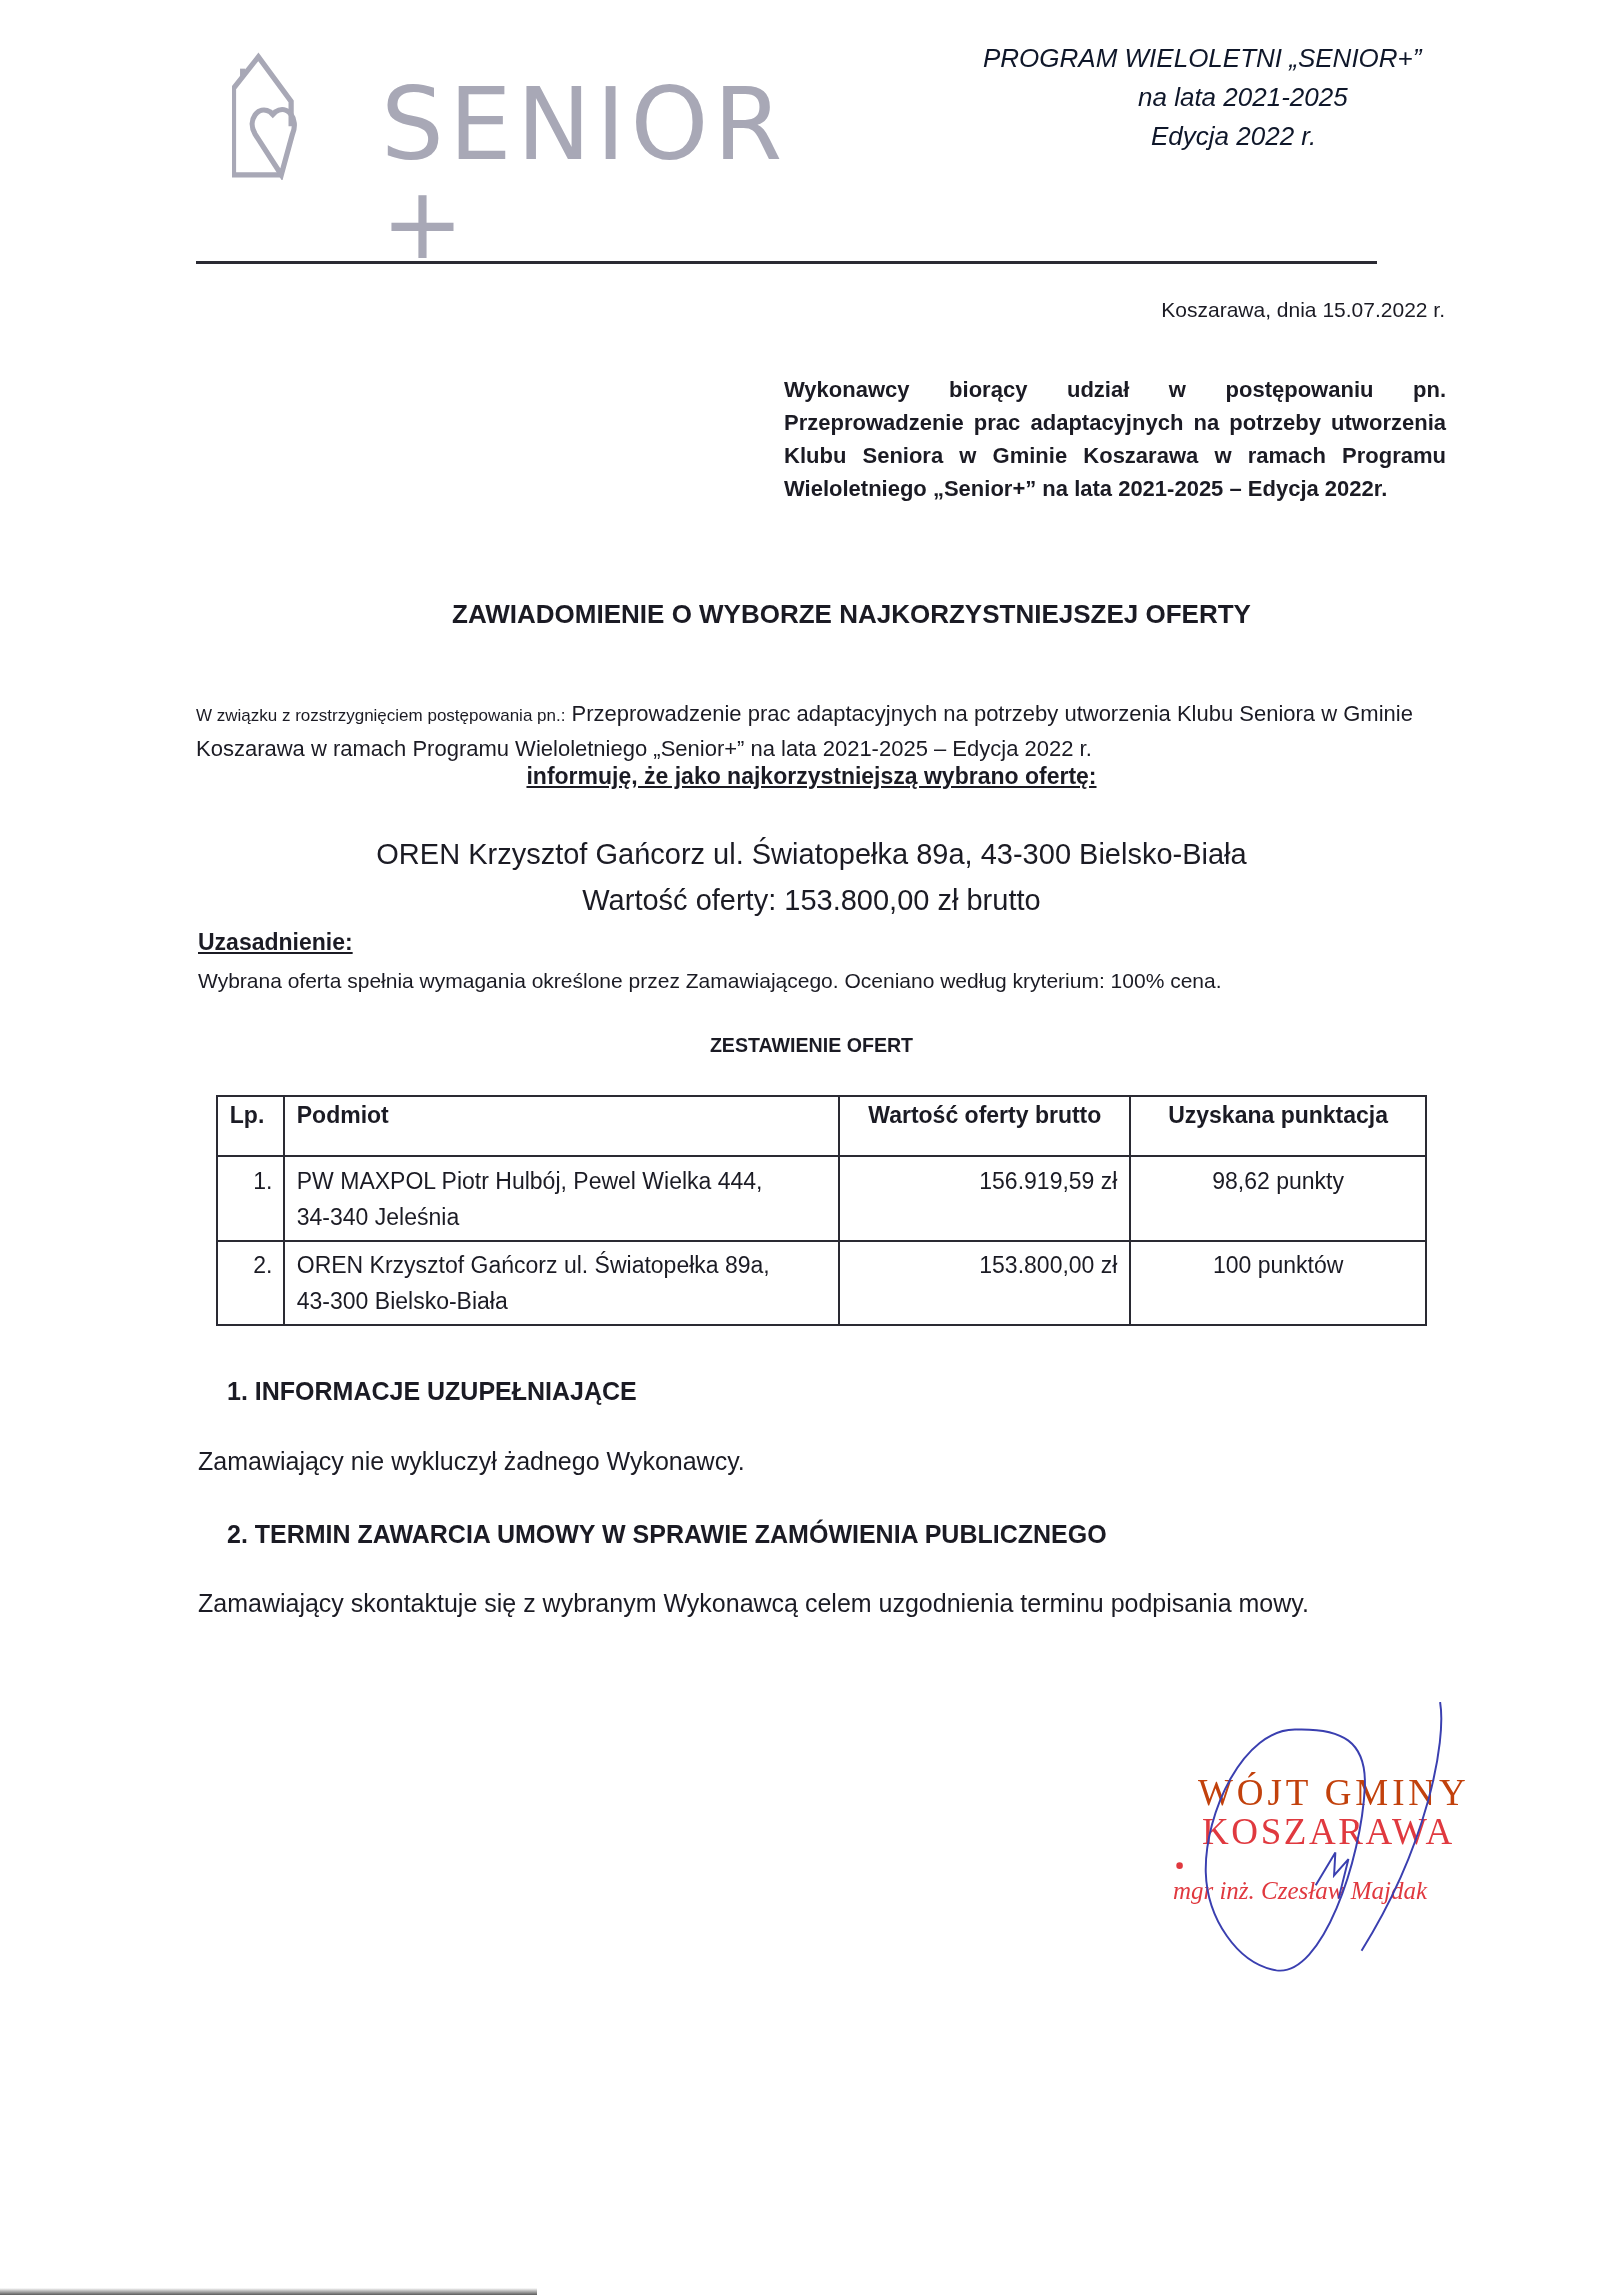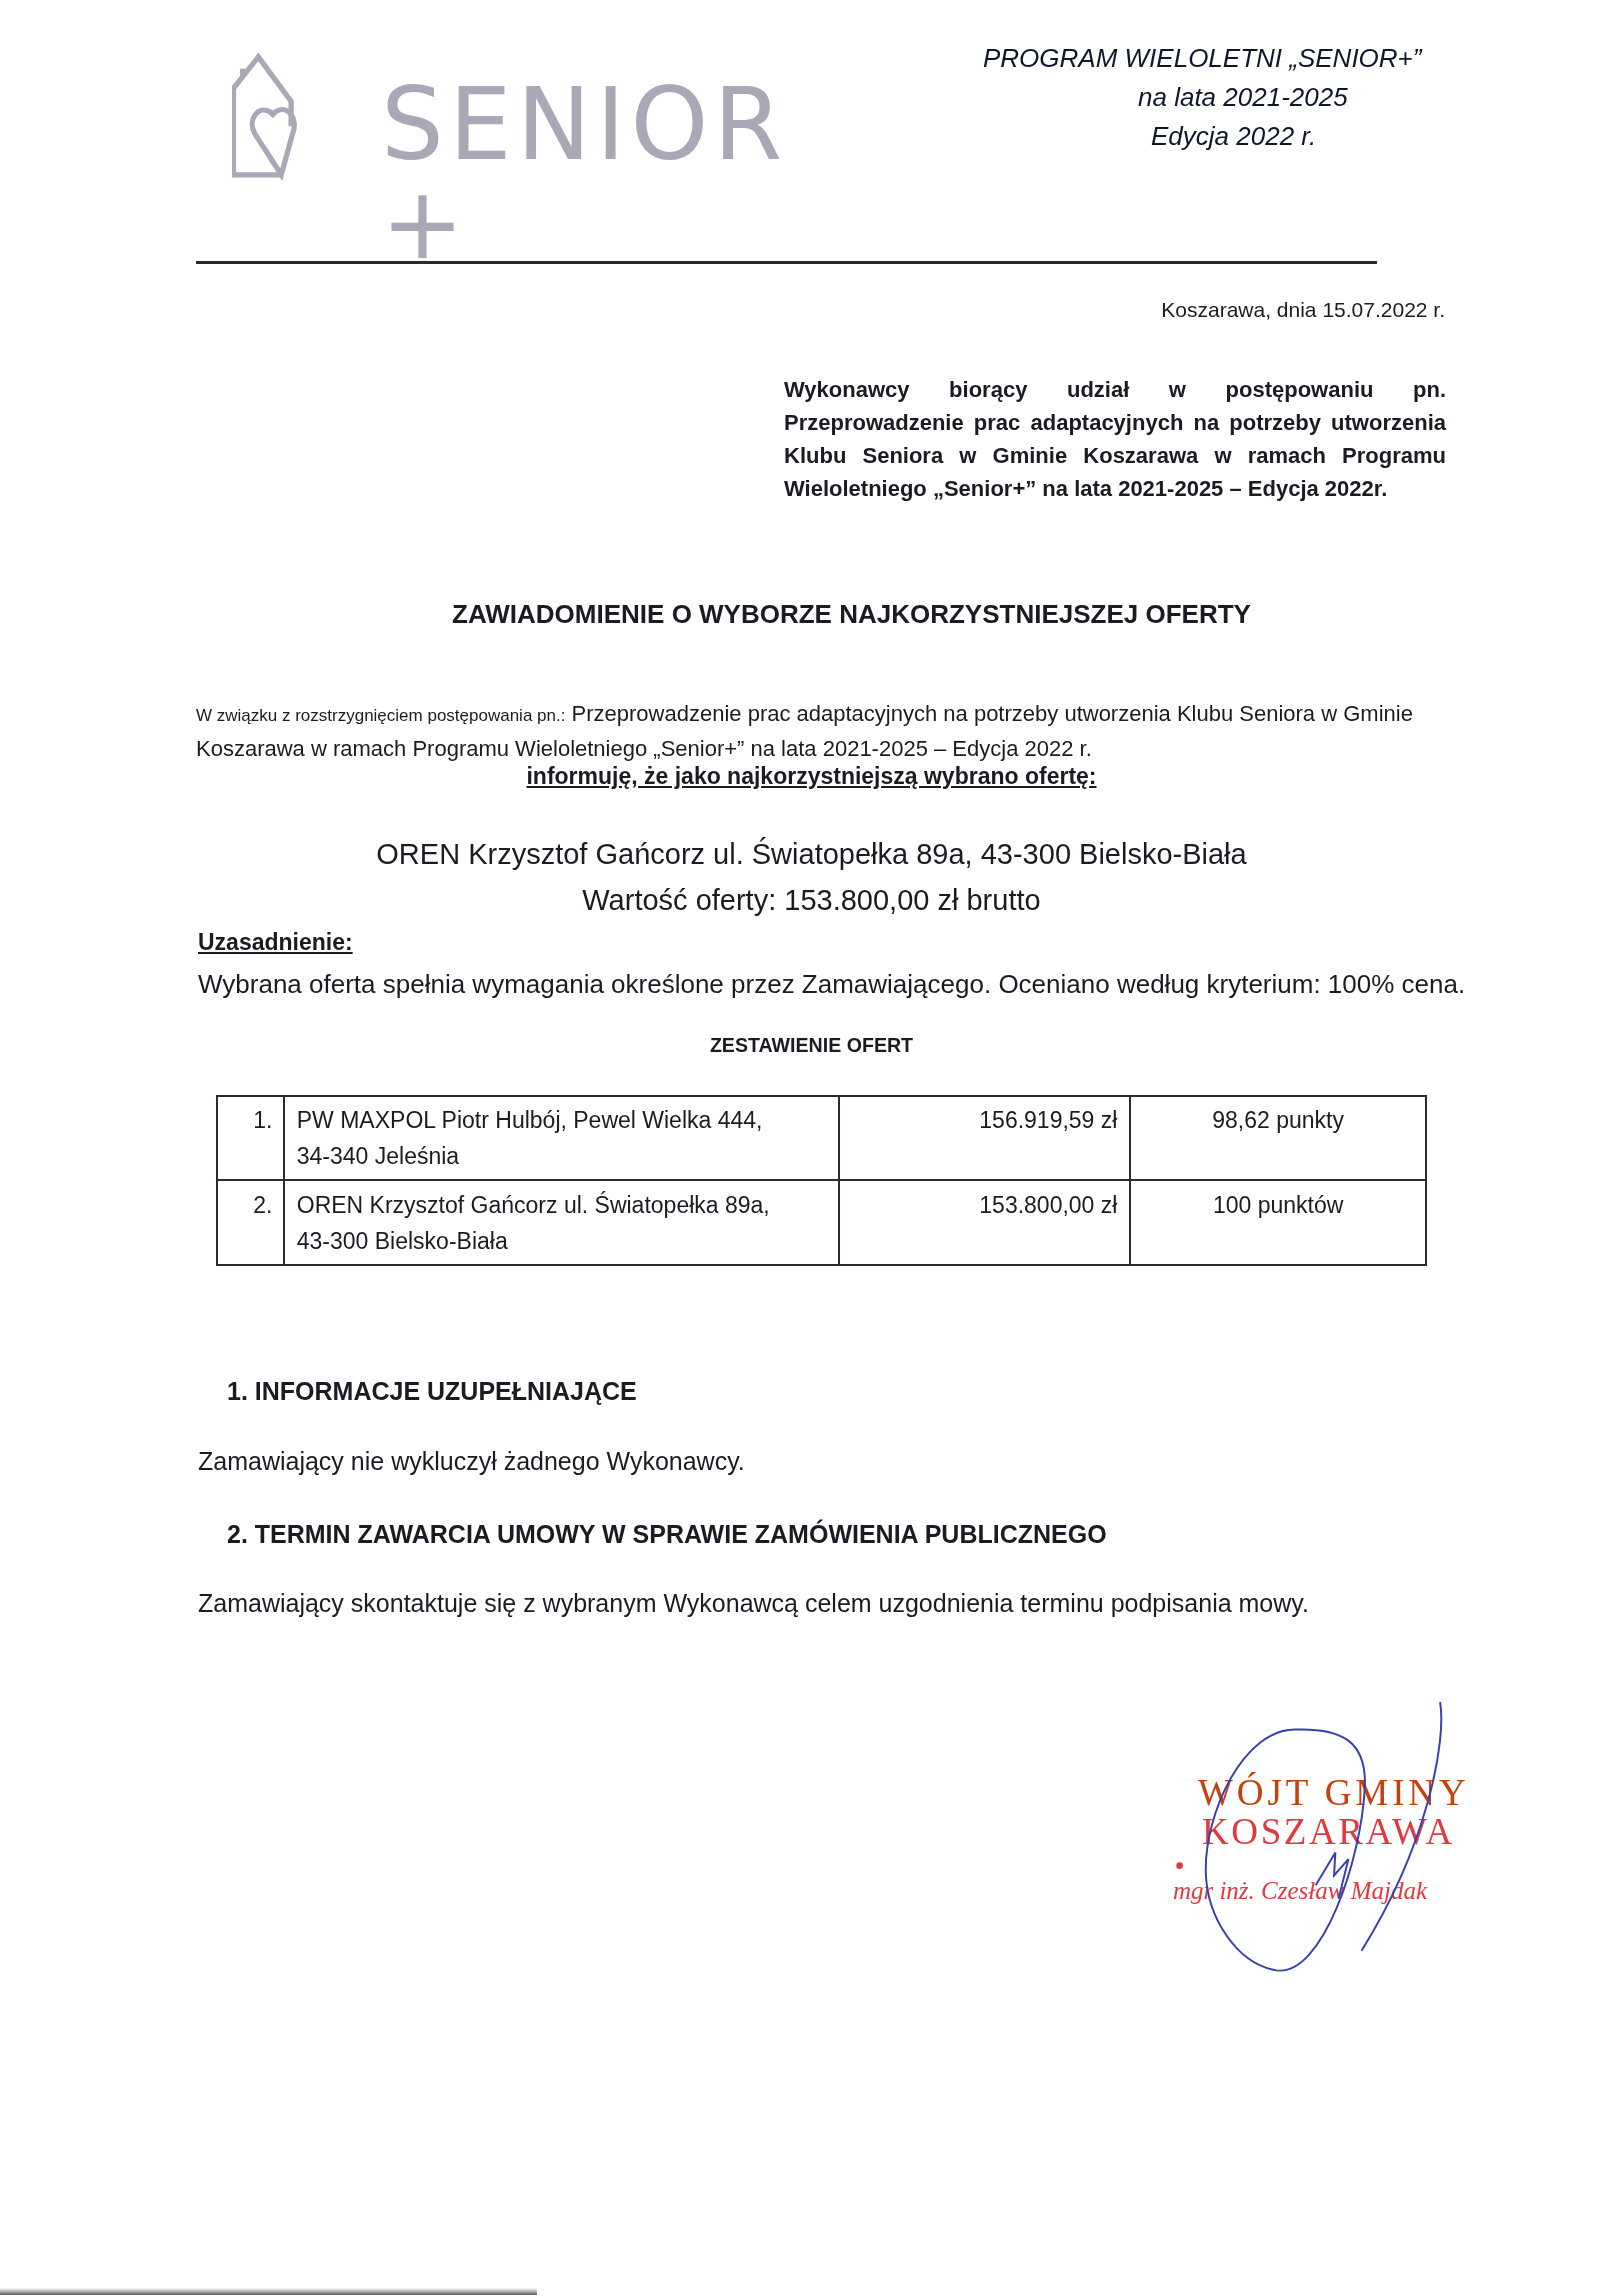--- a/index.html
+++ b/index.html
@@ -22,21 +22,21 @@
   .date { right: 178px; top: 298px; font-size: 21px; }
   .addressee {
     left: 784px; top: 373px; width: 662px; font-size: 22px; font-weight: bold; line-height: 33px; text-align: justify;
   }
   .title { left: 0; width: 1623px; text-align: center; top: 599px; font-size: 26px; font-weight: bold; padding-left: 40px; }
   .intro { left: 196px; width: 1231px; top: 697px; font-size: 22px; line-height: 33px; }
   .intro .small { font-size: 17px; }
   .intro-em { left: 0; width: 1623px; top: 763px; text-align: center; font-size: 23px; font-weight: bold; text-decoration: underline; }
   .winner { left: 0; width: 1623px; text-align: center; font-size: 29px; font-weight: normal; }
   .just-label { left: 198px; top: 929px; font-size: 23px; font-weight: bold; text-decoration: underline; }
-  .just-text { left: 198px; top: 969px; font-size: 26px; }
+  .just-text { left: 198px; top: 969px; font-size: 21px; }
   .table-title { left: 0; width: 1623px; text-align: center; top: 1034px; font-size: 19.6px; font-weight: bold; }
   table.offers {
     position: absolute; left: 216px; top: 1095px; width: 1211px; border-collapse: collapse; font-size: 23px;
   }
   table.offers td, table.offers th { border: 2px solid #2a2a33; vertical-align: top; }
   table.offers th { font-weight: bold; height: 48px; padding: 5.2px 11.8px; text-align: left; }
   table.offers th.c { text-align: center; }
   table.offers td { padding: 5.2px 11.8px; line-height: 36px; height: 65px; }
   table.offers td.lp { text-align: right; padding-right: 10.5px; }
   table.offers td.r { text-align: right; }
@@ -90,20 +90,26 @@
 <div class="abs table-title">ZESTAWIENIE OFERT</div>
 
 <table class="offers">
   <colgroup>
     <col style="width:67px">
       <col style="width:556px">
       <col style="width:291px">
       <col style="width:296px">
   </colgroup>
   <tbody>
+      <tr>
+    <th>Lp.</th>
+    <th>Podmiot</th>
+    <th class="c">Wartość oferty brutto</th>
+    <th class="c">Uzyskana punktacja</th>
+  </tr>
   <tr>
     <td class="lp">1.</td>
     <td>
       <div>PW MAXPOL Piotr Hulbój, Pewel Wielka 444,</div>
       <div>34-340 Jeleśnia</div>
     </td>
     <td class="r">156.919,59 zł</td>
     <td class="c">98,62 punkty</td>
   </tr>
   <tr>

